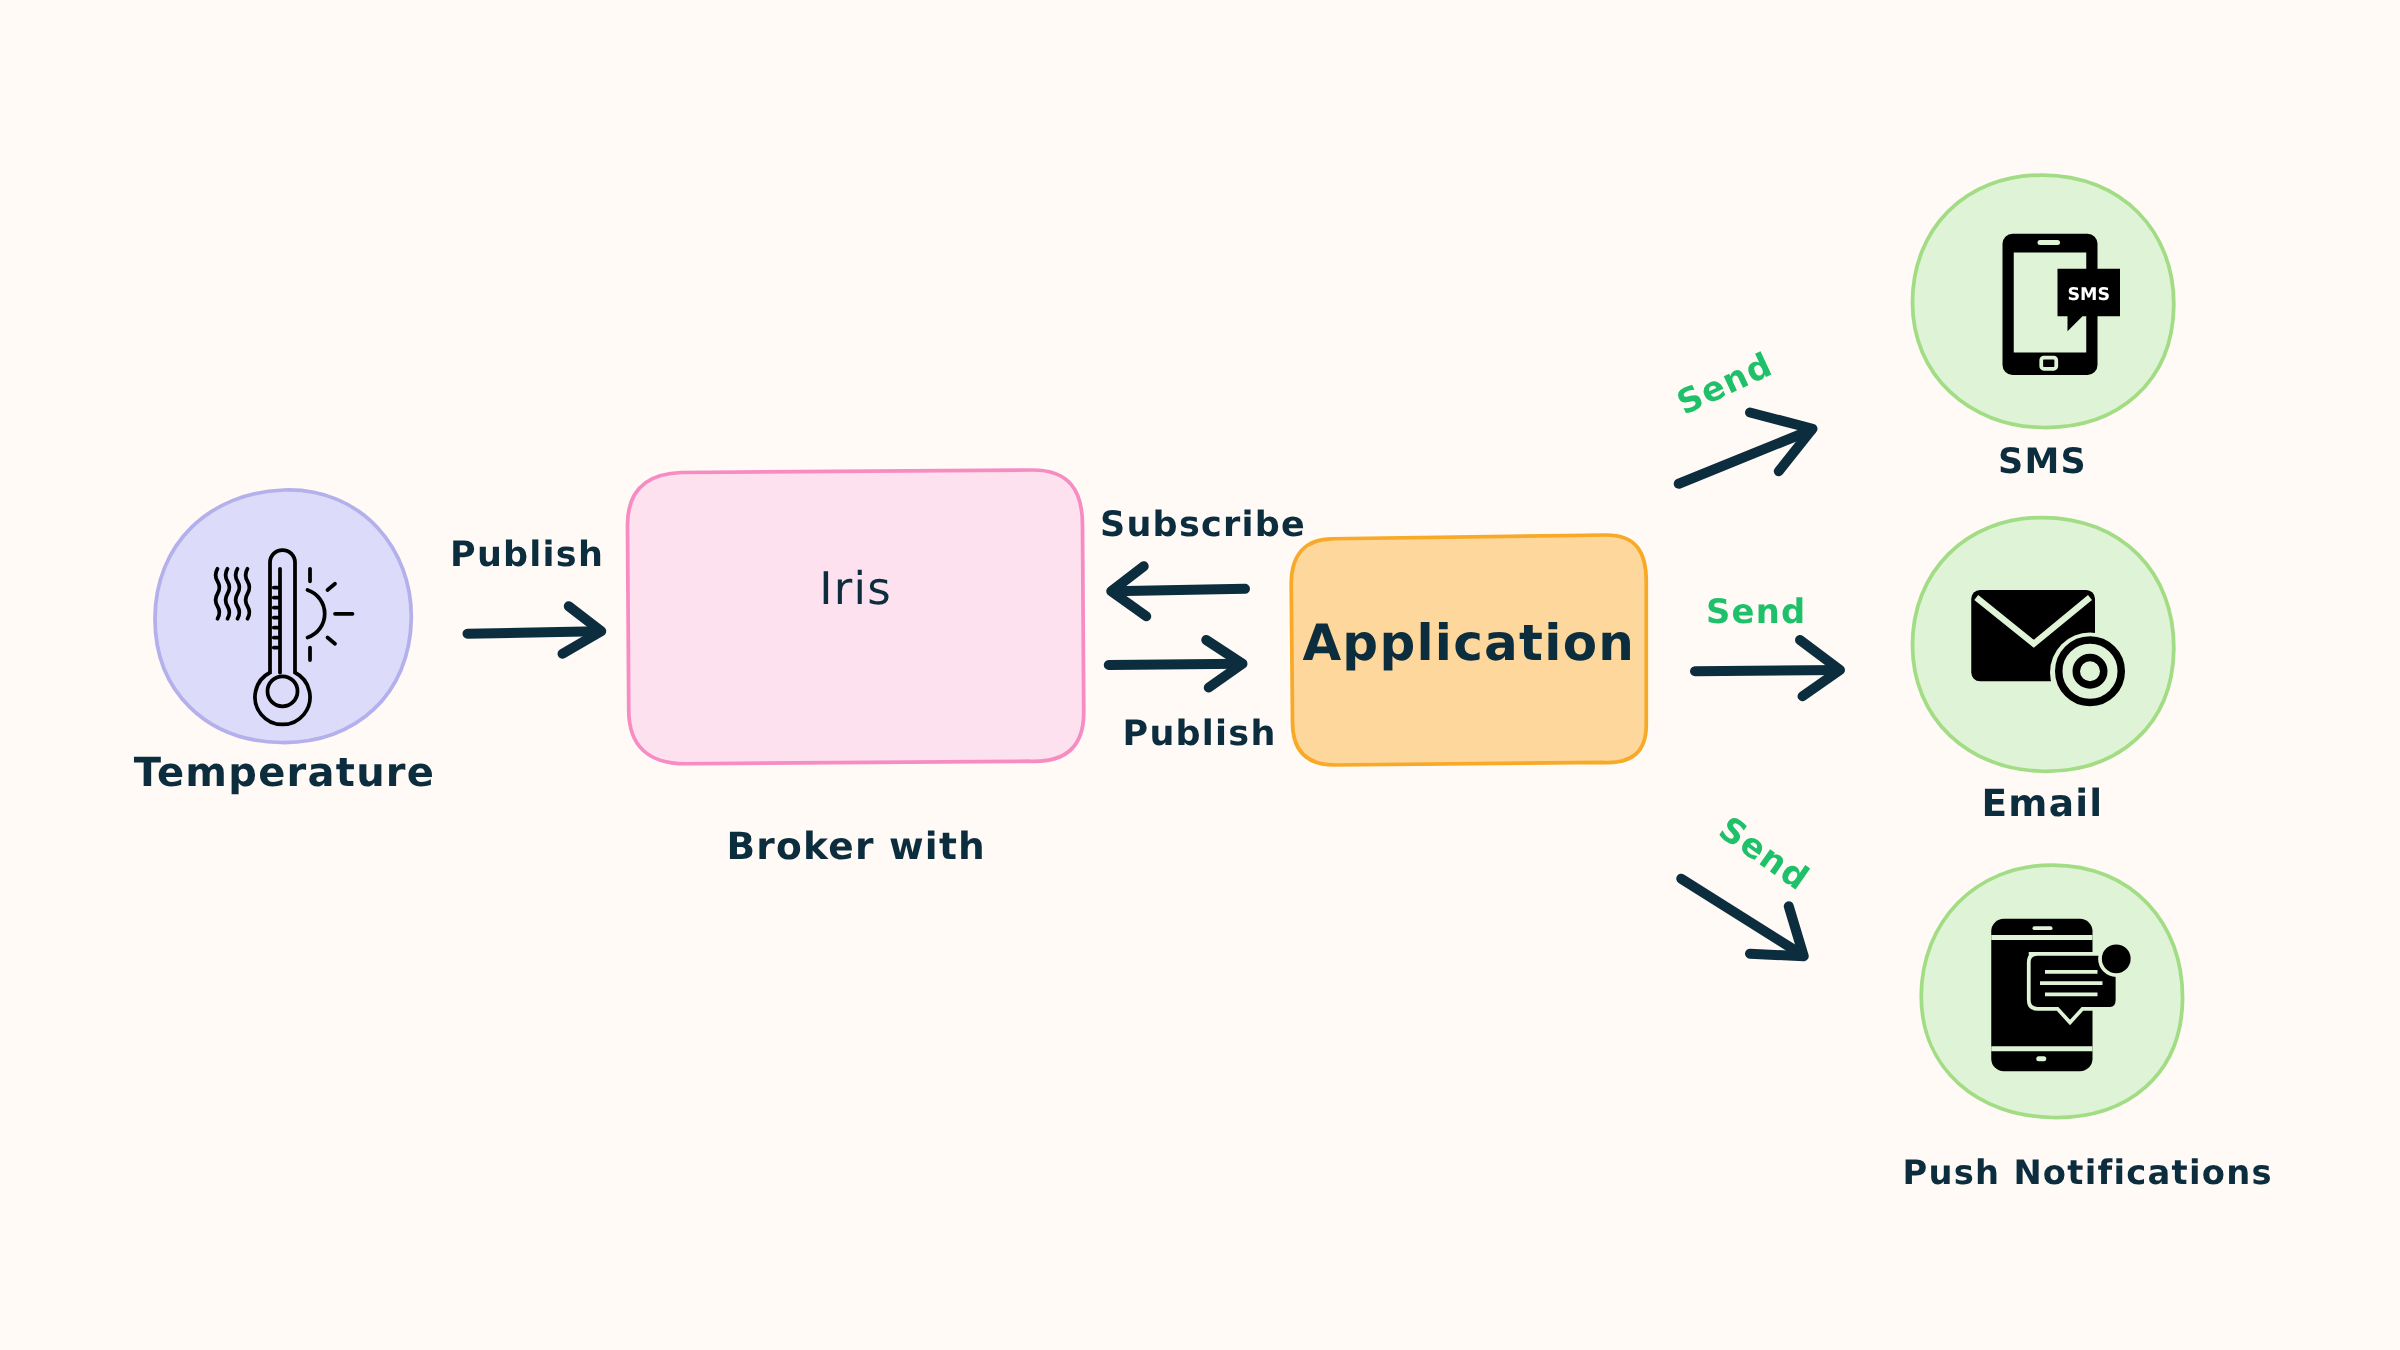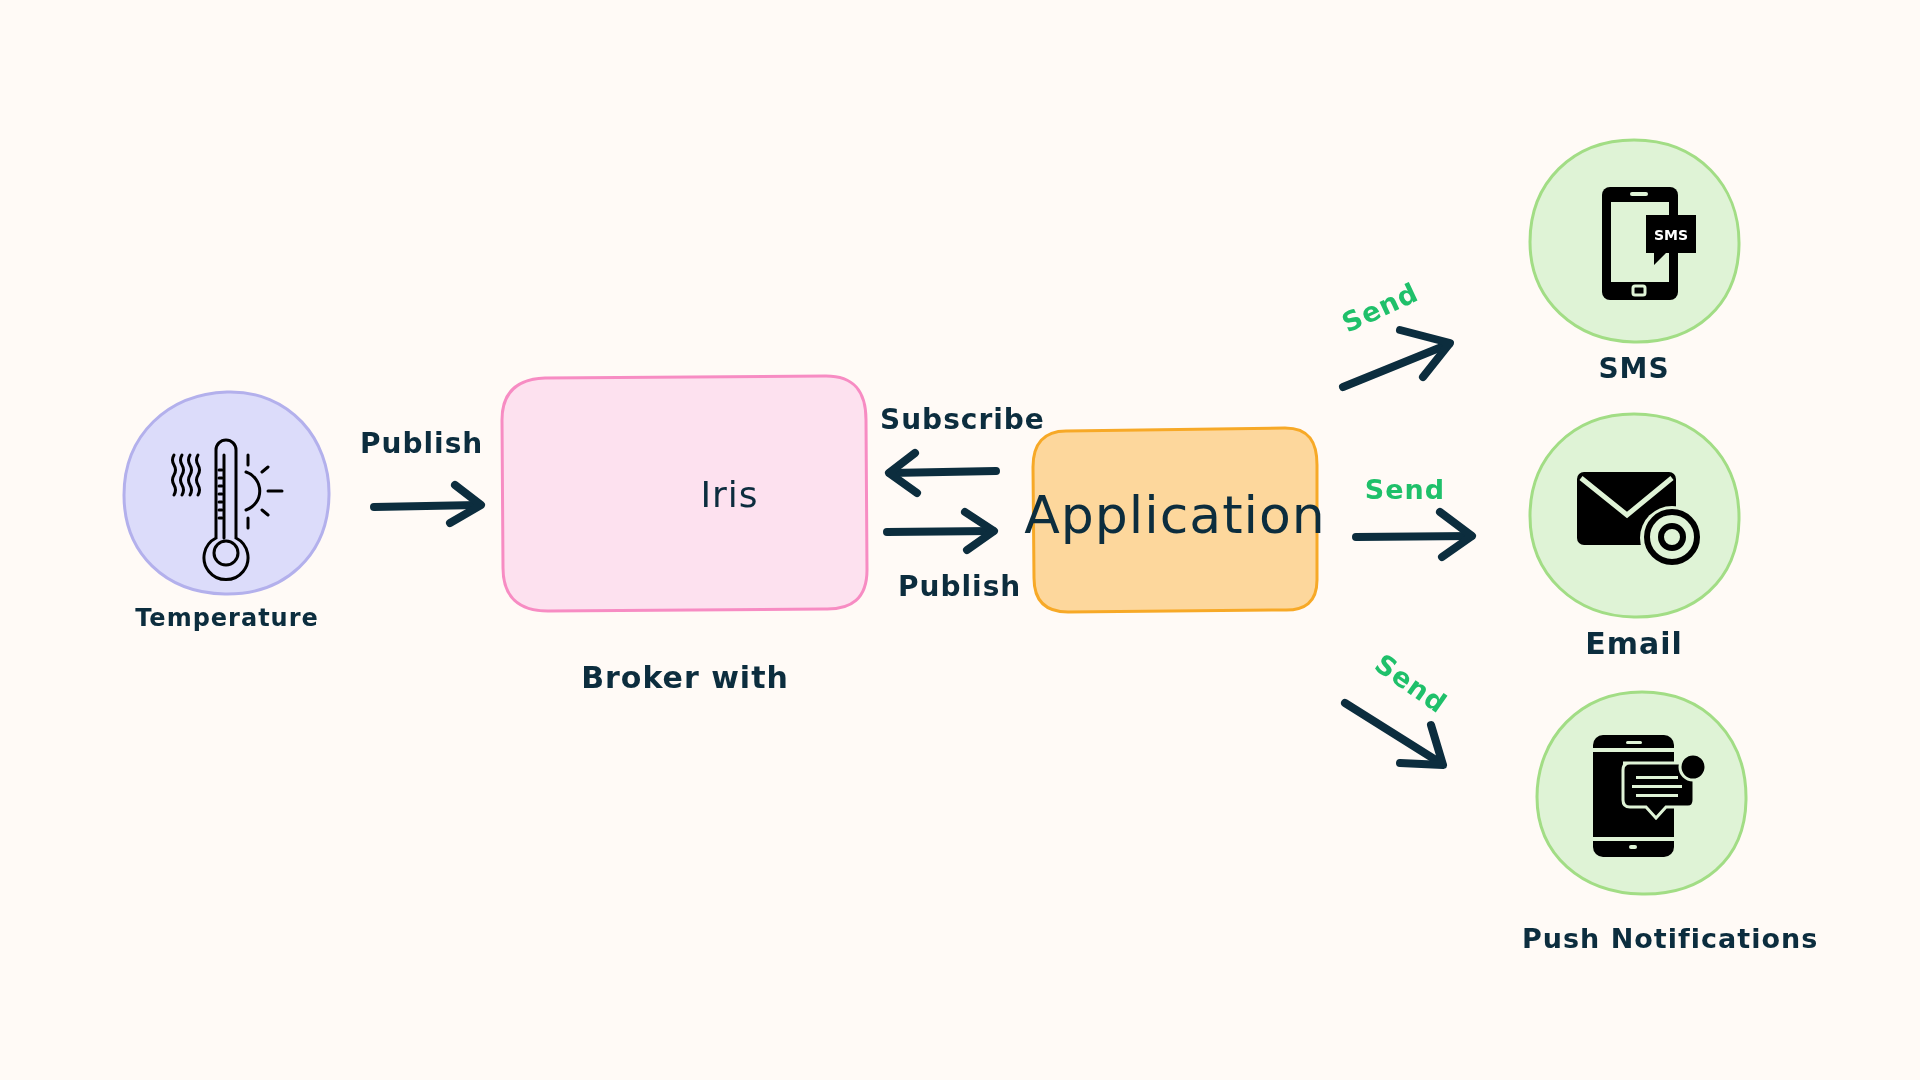--- a/index.html
+++ b/index.html
@@ -91,33 +91,33 @@
     <rect x="1626" y="741" width="16" height="3" rx="1.5" fill="#dff3d6"></rect>
     <rect x="1629" y="845" width="8" height="4" rx="2" fill="#dff3d6"></rect>
     <path d="M1623,763 L1688,763 Q1694,763 1694,770 L1694,800 Q1694,807 1688,807 L1666,807 L1656,818 L1646,807 L1630,807 Q1623,807 1623,800 L1623,770 Q1623,763 1630,763 Z" fill="#000" stroke="#dff3d6" stroke-width="3"></path>
     <rect x="1636" y="776" width="42" height="3" fill="#dff3d6"></rect>
     <rect x="1632" y="785" width="50" height="3" fill="#dff3d6"></rect>
     <rect x="1636" y="794" width="42" height="3" fill="#dff3d6"></rect>
     <circle cx="1693" cy="767" r="13" fill="#000" stroke="#dff3d6" stroke-width="3"></circle>
   </g>
 </svg>
 
-<div class="lbl" style="left:107px; top:599px; width:240px; font-size:24px; line-height:38px;">
+<div class="lbl" style="left:107px; top:599px; width:240px; font-size:32px; line-height:38px;">
   <div>Temperature</div>
 </div>
 
-<div class="node-text" style="left:502px; top:440px; width:365px; height:110px; flex-direction:row; font-size:36px; line-height:52px; letter-spacing:1px;margin-left:45px;">
+<div class="node-text" style="left:502px; top:417px; width:365px; height:110px; flex-direction:row; font-size:36px; line-height:52px; letter-spacing:1px;">
   <div>Iris</div>
 </div>
 
 <div class="lbl" style="left:530px; top:634px; width:310px; font-size:30px; line-height:40px;margin-top:24px;">
   <div>Broker with</div>
 </div>
 
-<div class="node-text" style="left:1033px; top:480px; width:284px; height:70px; font-size:52px; font-weight:normal; letter-spacing:1px;">Application</div>
+<div class="node-text" style="left:1033px; top:480px; width:284px; height:70px; font-size:40px; font-weight:bold; letter-spacing:1px;">Application</div>
 
 <div class="lbl" style="left:1584px; top:352px; width:100px; font-size:28px;">SMS</div>
 <div class="lbl" style="left:1574px; top:626px; width:120px; font-size:30px;">Email</div>
 <div class="lbl" style="left:1522px; top:903px; width:290px; font-size:27px;margin-top:20px;">Push Notifications</div>
 
 <div class="lbl" style="left:360px; top:427px; width:116px; font-size:28px;">Publish</div>
 <div class="lbl" style="left:880px; top:403px; width:155px; font-size:28px;">Subscribe</div>
 <div class="lbl" style="left:898px; top:570px; width:116px; font-size:28px;">Publish</div>
 <div class="lbl green" style="left:1335px; top:292px; width:90px; font-size:27px; transform:rotate(-25deg);">Send</div>
 <div class="lbl green" style="left:1360px; top:474px; width:90px; font-size:27px;">Send</div>

